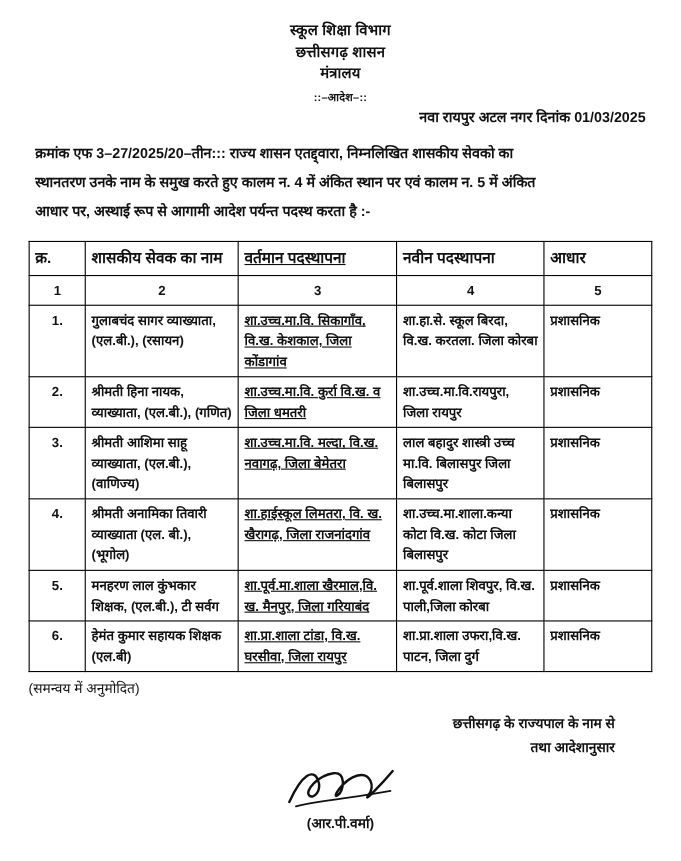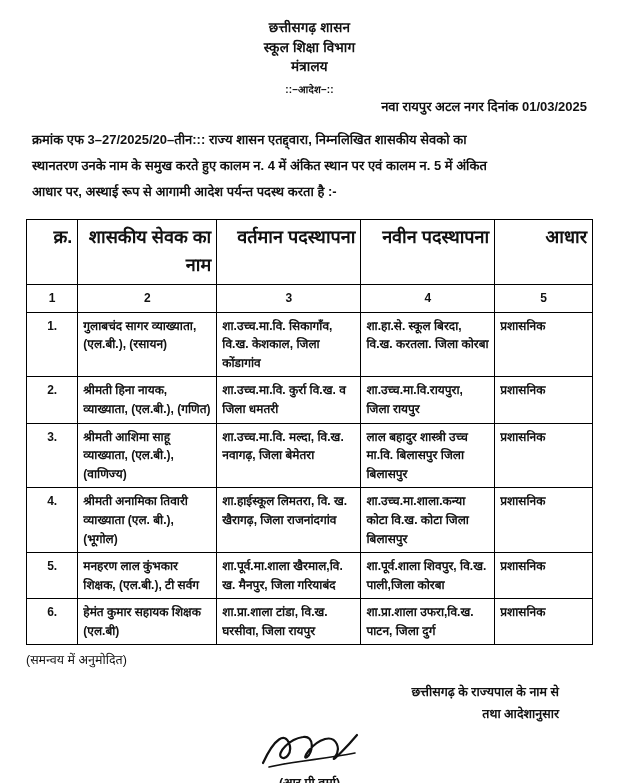--- a/index.html
+++ b/index.html
@@ -59,26 +59,26 @@
   }
   table.main th, table.main td {
     border: 1px solid #000000;
     padding: 4px 5px;
     vertical-align: top;
     font-size: 12px;
     line-height: 1.55;
     font-weight: bold;
   }
   table.main th {
-    text-align: right;
-    font-size: 18px;
+    text-align: left;
+    font-size: 14px;
   }
   .col-sn   { width: 8%;  text-align: center; }
   .col-name { width: 25%; margin-top: 44px; }
-  .col-cur  { width: 26%; }
+  .col-cur  { width: 26%; text-decoration: underline; }
   .col-new  { width: 24%; }
   .col-base { width: 17%; }
   .numrow td {
     text-align: center;
     font-size: 12.5px;
     padding: 2px 4px;
   }
   .footnote {
     margin-top: 6px;
     font-size: 12.5px;
@@ -102,22 +102,22 @@
   .sign-name {
     margin-top: 2px;
   }
 </style>
 </head>
 <body>
 
 <div class="page">
 
   <div class="header">
+    <div>स्कूल शिक्षा विभाग</div>
     <div>छत्तीसगढ़ शासन</div>
-    <div>स्कूल शिक्षा विभाग</div>
     <div>मंत्रालय</div>
     <div class="h-order">::–आदेश–::</div>
   </div>
 
   <div class="place-line">नवा रायपुर अटल नगर दिनांक 01/03/2025</div>
 
   <div class="body-para">
     <span class="seg">क्रमांक एफ 3–27/2025/20–तीन::: राज्य शासन  एतद्द्वारा, निम्नलिखित शासकीय सेवको का</span>
     <span class="seg">स्थानतरण उनके नाम के समुख करते हुए कालम न. 4 में अंकित स्थान पर एवं कालम न. 5 में अंकित</span>
     <span class="seg">आधार पर, अस्थाई रूप से आगामी आदेश पर्यन्त पदस्थ करता है :-</span>

